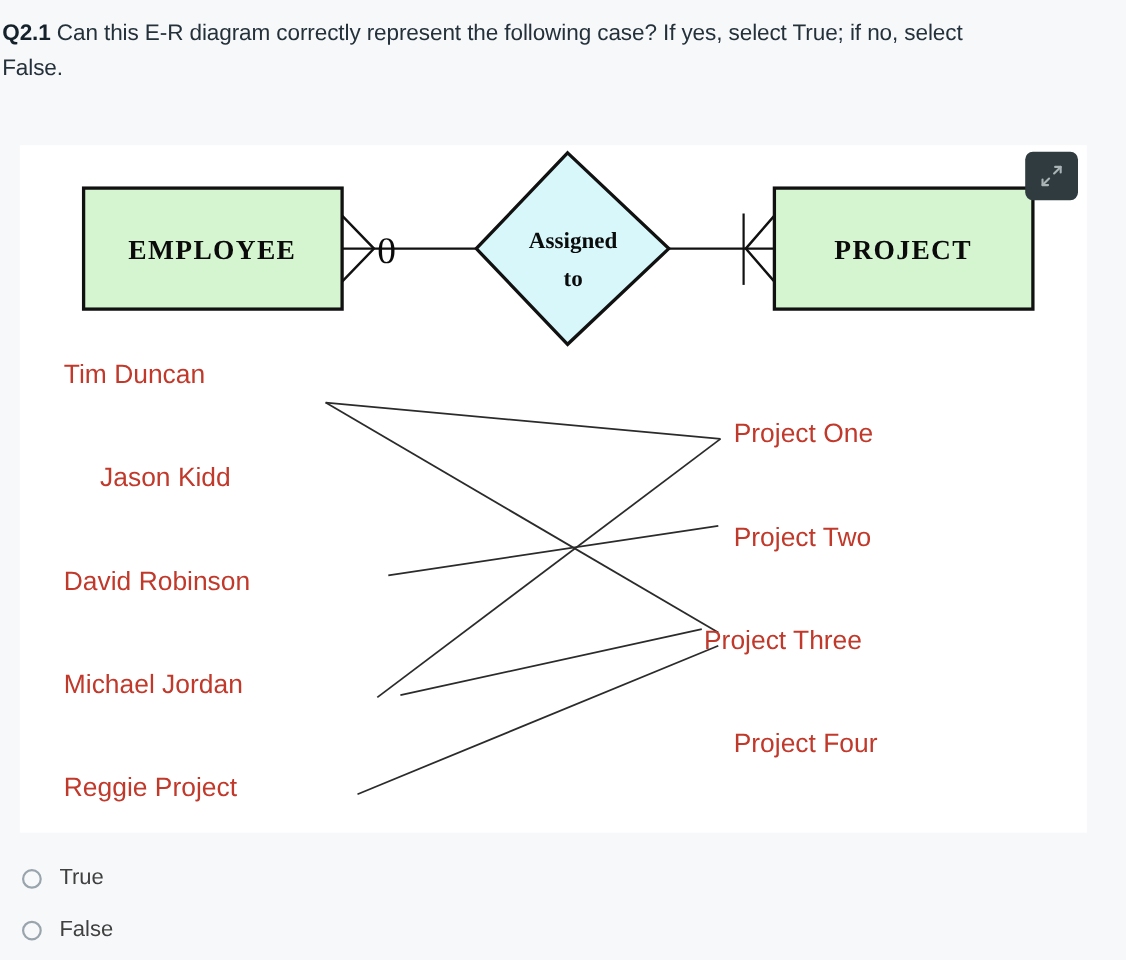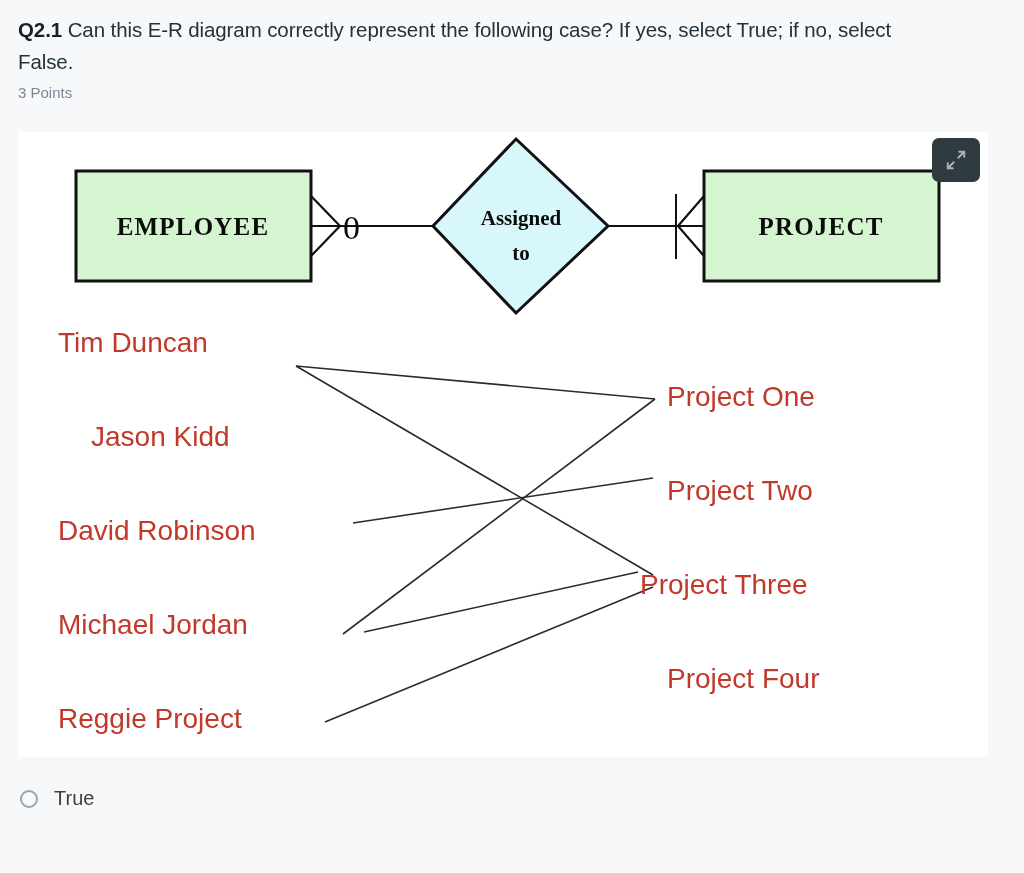--- a/index.html
+++ b/index.html
@@ -12,21 +12,21 @@
     height: 873px;
     background: #f7f8fa;
     font-family: "Liberation Sans", sans-serif;
     color: #1f2a33;
     overflow: hidden;
     position: relative;
   }
 
   
   #question-header {
-    padding: 14px 22px 0 18px;
+    padding: 14px 22px 0 2px;
   }
   #question-prompt {
     font-size: 20.5px;
     line-height: 1.55;
     color: #24313a;
     letter-spacing: -0.1px;
     margin: 0;
     max-width: 930px;
   }
   #question-number {
@@ -90,21 +90,21 @@
   .zero-label {
     font-family: "Liberation Serif", serif;
     font-size: 34px;
     fill: #0b0b0b;
   }
 
   
   .match-name {
     position: absolute;
     font-family: "Liberation Sans", sans-serif;
-    font-size: 28px;
+    font-size: 24px;
     color: #c0392b;
     white-space: nowrap;
     line-height: 1;
   }
 
   
   #answer-options {
     position: absolute;
     left: 18px;
     top: 775px;
@@ -129,21 +129,20 @@
     margin-left: 16px;
     font-size: 20px;
     color: #404040;
   }
 </style>
 </head>
 <body>
 
 <div id="question-header">
   <p id="question-prompt"><span id="question-number">Q2.1</span> <span>Can this E-R diagram correctly represent the following case? If yes, select True; if no, select False.</span></p>
-  <div id="question-points">3 Points</div>
 </div>
 
 <div id="diagram-card">
 
   <svg id="er-svg" viewBox="0 0 970 625">
 
     <line x1="293" y1="94" x2="415" y2="94" stroke="#111" stroke-width="2.2"></line>
 
     <path d="M 293 64 L 322 94 L 293 124" fill="none" stroke="#111" stroke-width="2.2"></path>
     <text class="zero-label" x="325" y="107">0</text>
@@ -197,13 +196,17 @@
       </g>
     </svg>
   </div>
 </div>
 
 <div id="answer-options">
   <div class="answer-option">
     <span class="radio-ring"></span>
     <span class="answer-label">True</span>
   </div>
+  <div class="answer-option">
+    <span class="radio-ring"></span>
+    <span class="answer-label">False</span>
+  </div>
 </div>
 
 </body></html>

